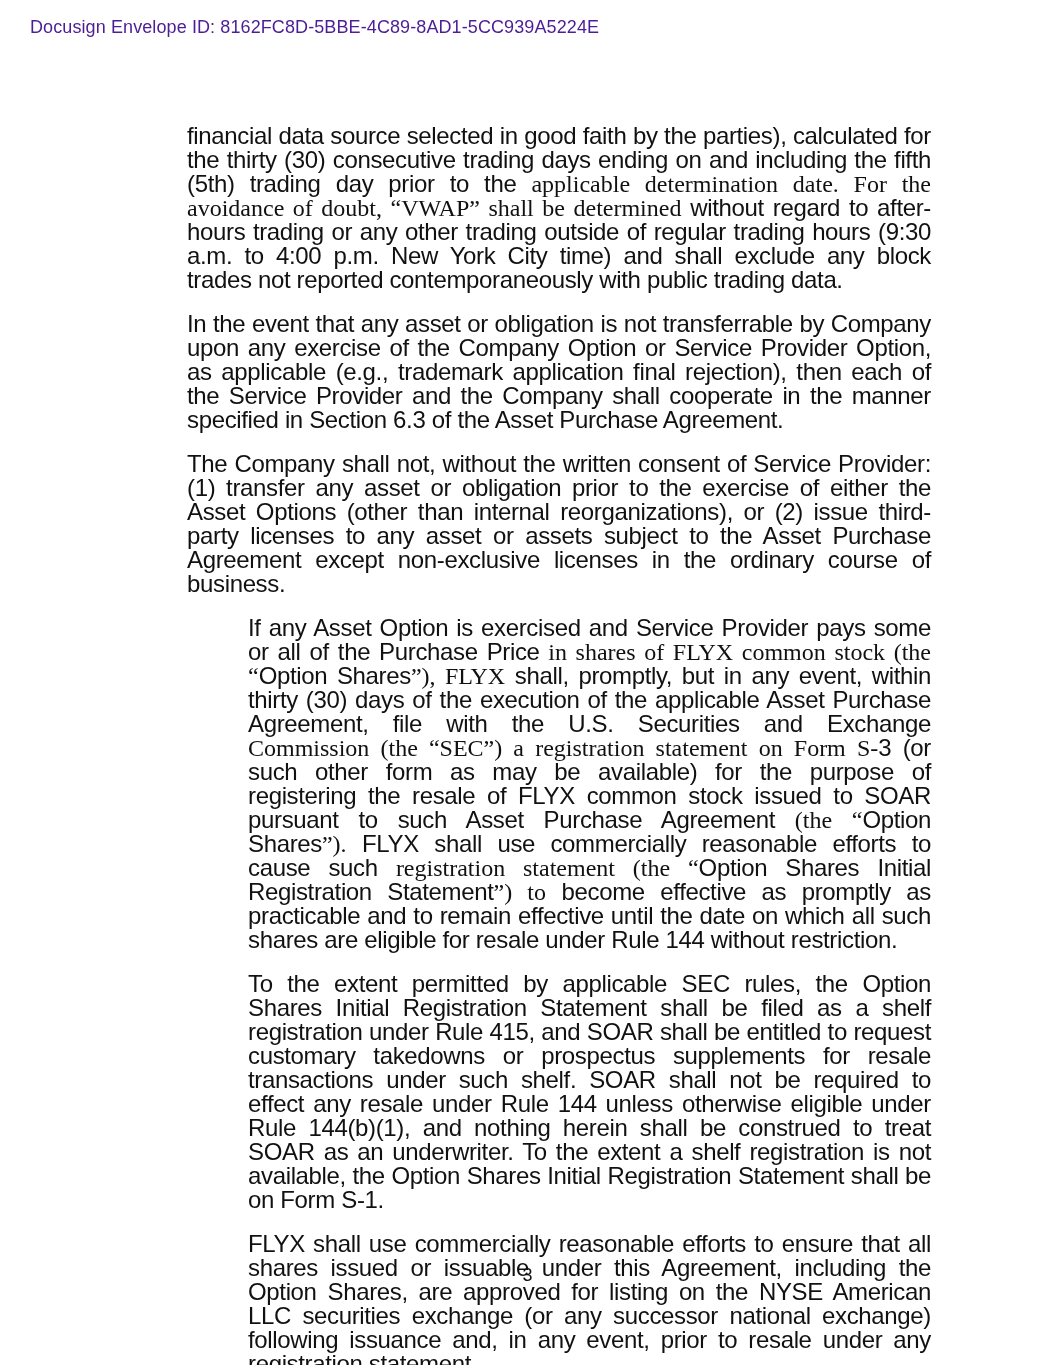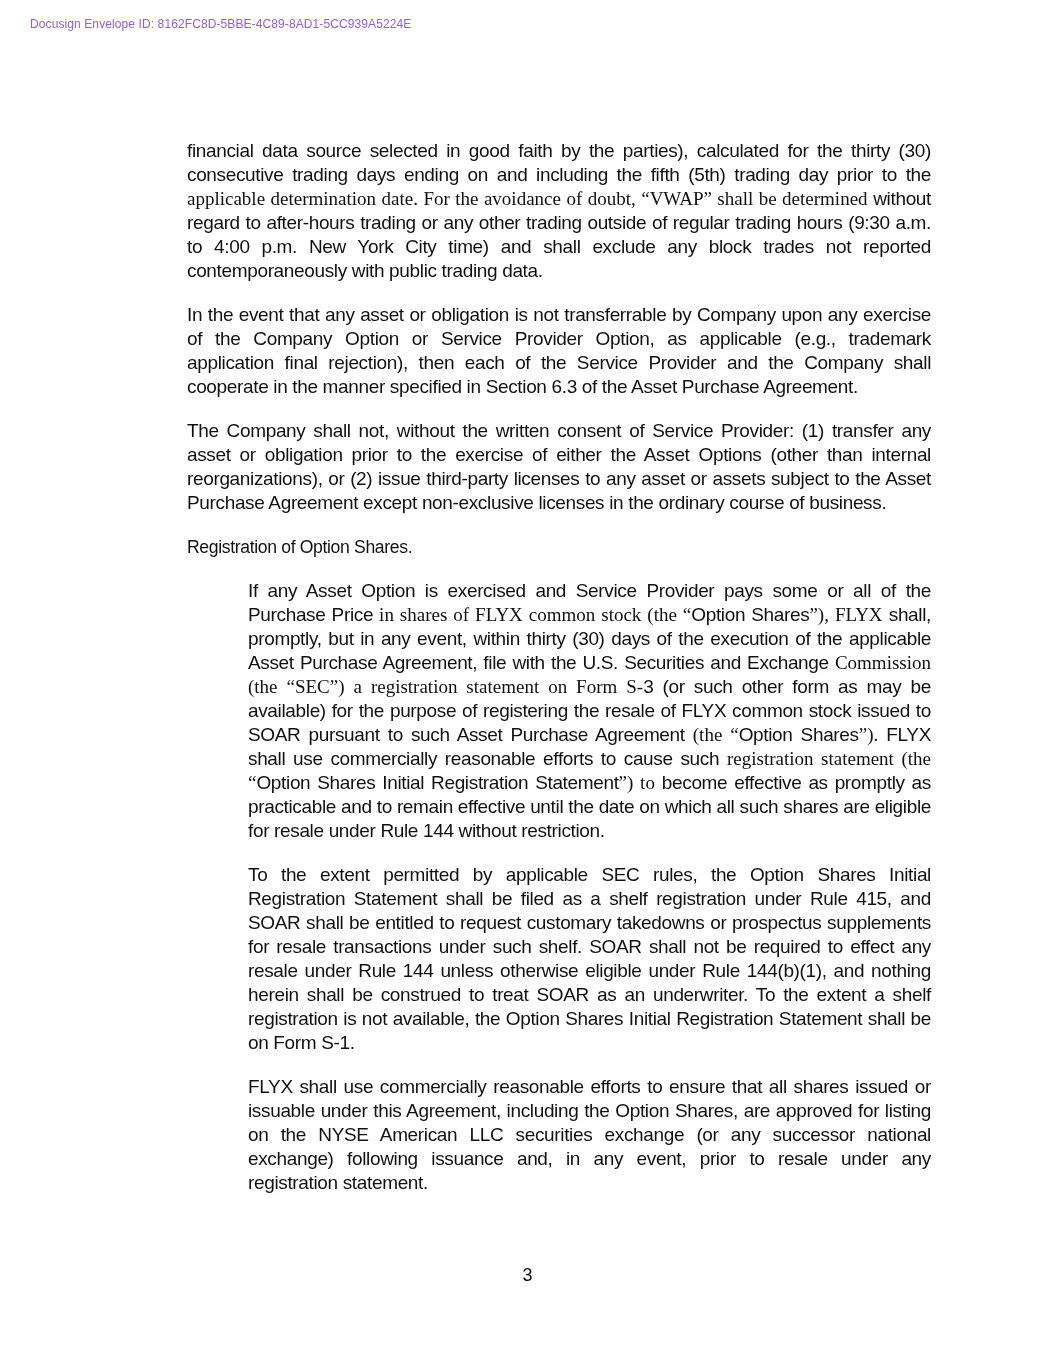--- a/index.html
+++ b/index.html
@@ -12,36 +12,36 @@
       height: 1365px;
       position: relative;
       overflow: hidden;
       color: #111111;
       font-family: "Liberation Sans", sans-serif;
     }
     .envelope {
       position: absolute;
       left: 30px;
       top: 17px;
-      font-size: 12px;
-      color: #8b5cf6;
+      font-size: 18px;
+      color: #4c1d95;
       font-family: "Liberation Sans", sans-serif;
       letter-spacing: 0.1px;
     }
     .content {
       position: absolute;
       left: 187px;
       top: 124px;
       width: 744px;
     }
     .para {
-      font-size: 19px;
+      font-size: 24px;
       line-height: 24px;
       text-align: justify;
-      margin: 15px 0 20px 0;
+      margin: 0 0 20px 0;
       font-family: "Liberation Sans", sans-serif;
       letter-spacing: -0.35px;
     }
     .para .serif {
       font-family: "Liberation Serif", serif;
       letter-spacing: 0;
     }
     .indent {
       margin-left: 61px;
       width: 683px;
@@ -71,21 +71,20 @@
 <div class="envelope">Docusign Envelope ID: 8162FC8D-5BBE-4C89-8AD1-5CC939A5224E</div>
 
 <div class="content">
 
   <p class="para"><span>financial data source selected in good faith by the parties), calculated for the thirty (30) consecutive trading days ending on and including the fifth (5th) trading day prior to the </span><span class="serif">applicable determination date. For the avoidance of doubt, “VWAP” shall be determined</span><span> without regard to after-hours trading or any other trading outside of regular trading hours (9:30 a.m. to 4:00 p.m. New York City time) and shall exclude any block trades not reported contemporaneously with public trading data.</span></p>
 
   <p class="para"><span>In the event that any asset or obligation is not transferrable by Company upon any exercise of the Company Option or Service Provider Option, as applicable (e.g., trademark application final rejection), then each of the Service Provider and the Company shall cooperate in the manner specified in </span><span class="u">Section 6.3</span><span> of the Asset Purchase Agreement.</span></p>
 
   <p class="para">The Company shall not, without the written consent of Service Provider: (1) transfer any asset or obligation prior to the exercise of either the Asset Options (other than internal reorganizations), or (2) issue third-party licenses to any asset or assets subject to the Asset Purchase Agreement except non-exclusive licenses in the ordinary course of business.</p>
 
-  <p class="heading"><span class="u">Registration of Option Shares</span><span>.</span></p>
 
   <p class="para indent"><span>If any Asset Option is exercised and Service Provider pays some or all of the Purchase Price</span><span class="serif"> in shares of FLYX common stock (the “</span><span>Option Shares</span><span class="serif">”), FLYX</span><span> shall, promptly, but in any event, within thirty (30) days of the execution of the applicable Asset Purchase Agreement, file with the U.S. Securities and Exchange </span><span class="serif">Commission (the “SEC”) a registration statement on Form S-</span><span>3 (or such other form as may be available) for the purpose of registering the resale of FLYX common stock issued to SOAR pursuant to such Asset Purchase Agreement </span><span class="serif">(the “</span><span>Option Shares</span><span class="serif">”).</span><span> FLYX shall use commercially reasonable efforts to cause such </span><span class="serif">registration statement (the “</span><span>Option Shares Initial Registration Statement</span><span class="serif">”) to</span><span> become effective as promptly as practicable and to remain effective until the date on which all such shares are eligible for resale under Rule 144 without restriction.</span></p>
 
   <p class="para indent">To the extent permitted by applicable SEC rules, the Option Shares Initial Registration Statement shall be filed as a shelf registration under Rule 415, and SOAR shall be entitled to request customary takedowns or prospectus supplements for resale transactions under such shelf. SOAR shall not be required to effect any resale under Rule 144 unless otherwise eligible under Rule 144(b)(1), and nothing herein shall be construed to treat SOAR as an underwriter. To the extent a shelf registration is not available, the Option Shares Initial Registration Statement shall be on Form S-1.</p>
 
   <p class="para indent">FLYX shall use commercially reasonable efforts to ensure that all shares issued or issuable under this Agreement, including the Option Shares, are approved for listing on the NYSE American LLC securities exchange (or any successor national exchange) following issuance and, in any event, prior to resale under any registration statement.</p>
 
 </div>
 
 <div class="page-number">3</div>

